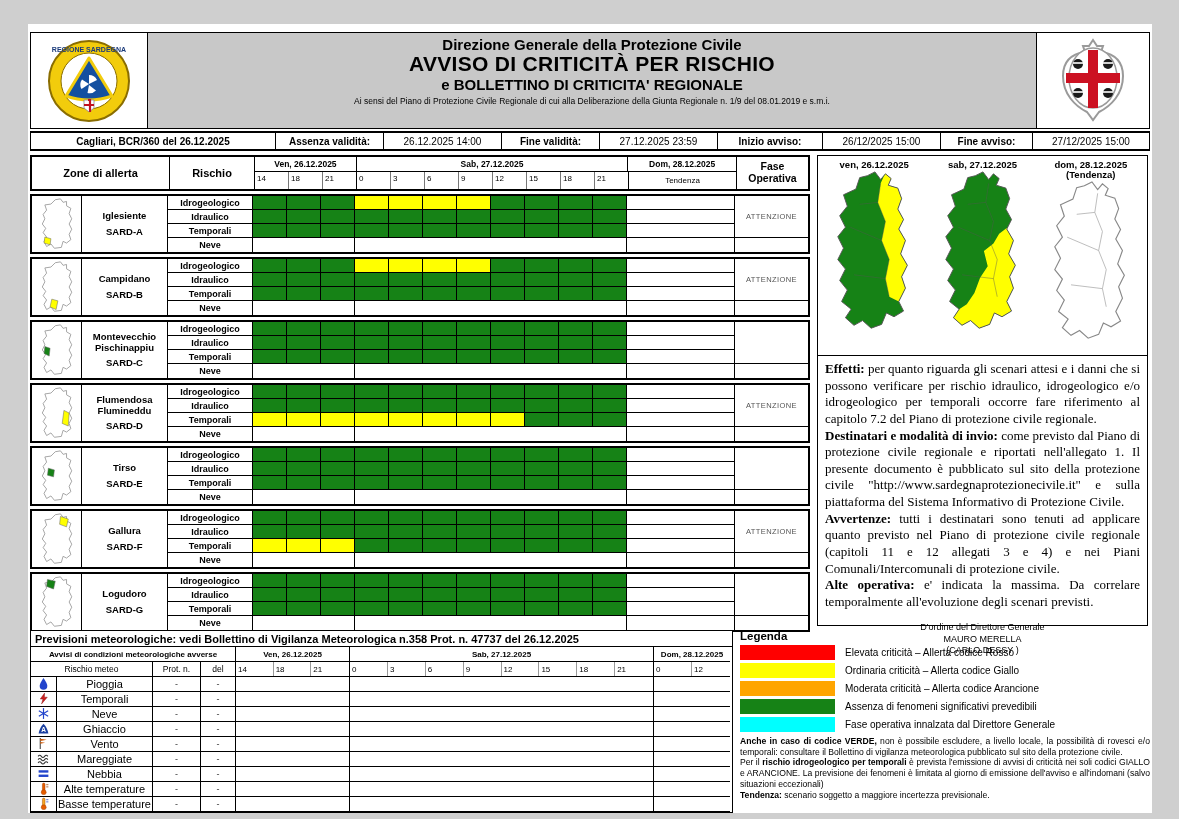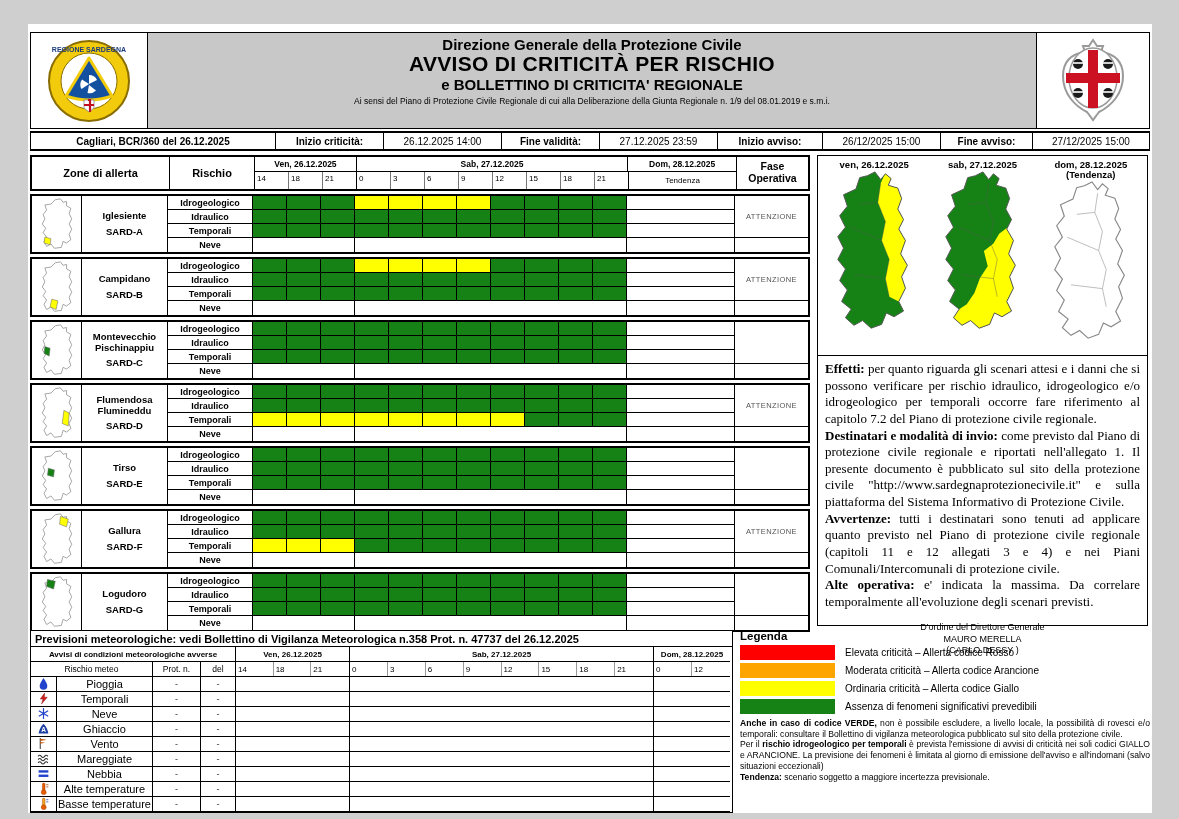--- a/index.html
+++ b/index.html
@@ -137,21 +137,21 @@
             <line x1="50" y1="27" x2="60" y2="27"></line>
           <line x1="20" y1="56" x2="30" y2="56"></line>
             <line x1="50" y1="56" x2="60" y2="56"></line>
         </g>
       </svg>
     </div>
   </div>
 
   <div class="meta">
     <div class="m-ref">Cagliari, BCR/360 del 26.12.2025</div>
-    <div class="m-l1 lbl">Inizio criticità:</div>
+    <div class="m-l1 lbl">Assenza validità:</div>
     <div class="m-v1">26.12.2025 14:00</div>
     <div class="m-l2 lbl">Fine validità:</div>
     <div class="m-v2">27.12.2025 23:59</div>
     <div class="m-l3 lbl">Inizio avviso:</div>
     <div class="m-v3">26/12/2025 15:00</div>
     <div class="m-l4 lbl">Fine avviso:</div>
     <div class="m-v4">27/12/2025 15:00</div>
   </div>
 
   <div class="alert">
@@ -788,30 +788,34 @@
   </div>
 
   <div class="legend">
     <div class="lg-title">Legenda</div>
     <div id="lg-items">
         <div class="lg-item">
           <div class="lg-swatch" style="background: rgb(255, 0, 0);"></div>
           <div class="lg-label">Elevata criticità – Allerta codice Rosso</div>
         </div>
         <div class="lg-item">
+          <div class="lg-swatch" style="background: rgb(255, 255, 0);"></div>
+          <div class="lg-label">Ordinaria criticità – Allerta codice Giallo</div>
+        </div>
+        <div class="lg-item">
           <div class="lg-swatch" style="background: rgb(255, 165, 0);"></div>
           <div class="lg-label">Moderata criticità – Allerta codice Arancione</div>
-        </div>
-        <div class="lg-item">
-          <div class="lg-swatch" style="background: rgb(255, 255, 0);"></div>
-          <div class="lg-label">Ordinaria criticità – Allerta codice Giallo</div>
         </div>
         <div class="lg-item">
           <div class="lg-swatch" style="background: rgb(22, 130, 22);"></div>
           <div class="lg-label">Assenza di fenomeni significativi prevedibili</div>
+        </div>
+        <div class="lg-item">
+          <div class="lg-swatch" style="background: rgb(0, 255, 255);"></div>
+          <div class="lg-label">Fase operativa innalzata dal Direttore Generale</div>
         </div>
       </div>
     <div class="lg-notes" id="lg-notes">
         <div class="lg-note"><b>Anche in caso di codice VERDE,</b> non è possibile escludere, a livello locale, la possibilità di rovesci e/o temporali: consultare il Bollettino di vigilanza meteorologica pubblicato sul sito della protezione civile.</div>
         <div class="lg-note">Per il <b>rischio idrogeologico per temporali</b> è prevista l'emissione di avvisi di criticità nei soli codici GIALLO e ARANCIONE. La previsione dei fenomeni è limitata al giorno di emissione dell'avviso e all'indomani (salvo situazioni eccezionali)</div>
         <div class="lg-note"><b>Tendenza:</b> scenario soggetto a maggiore incertezza previsionale.</div>
       </div>
   </div>
 
 </div>

